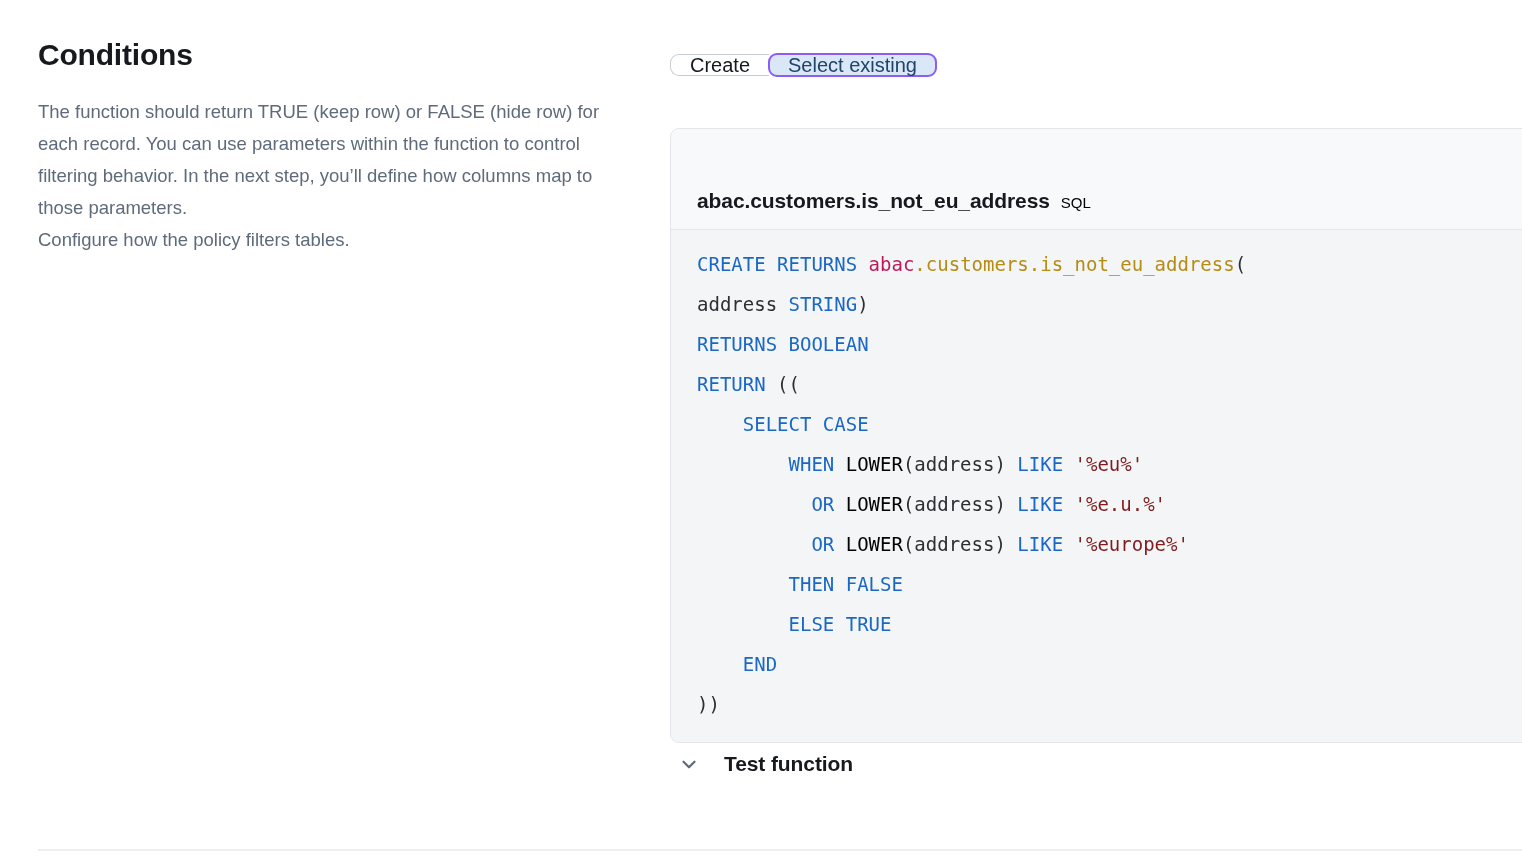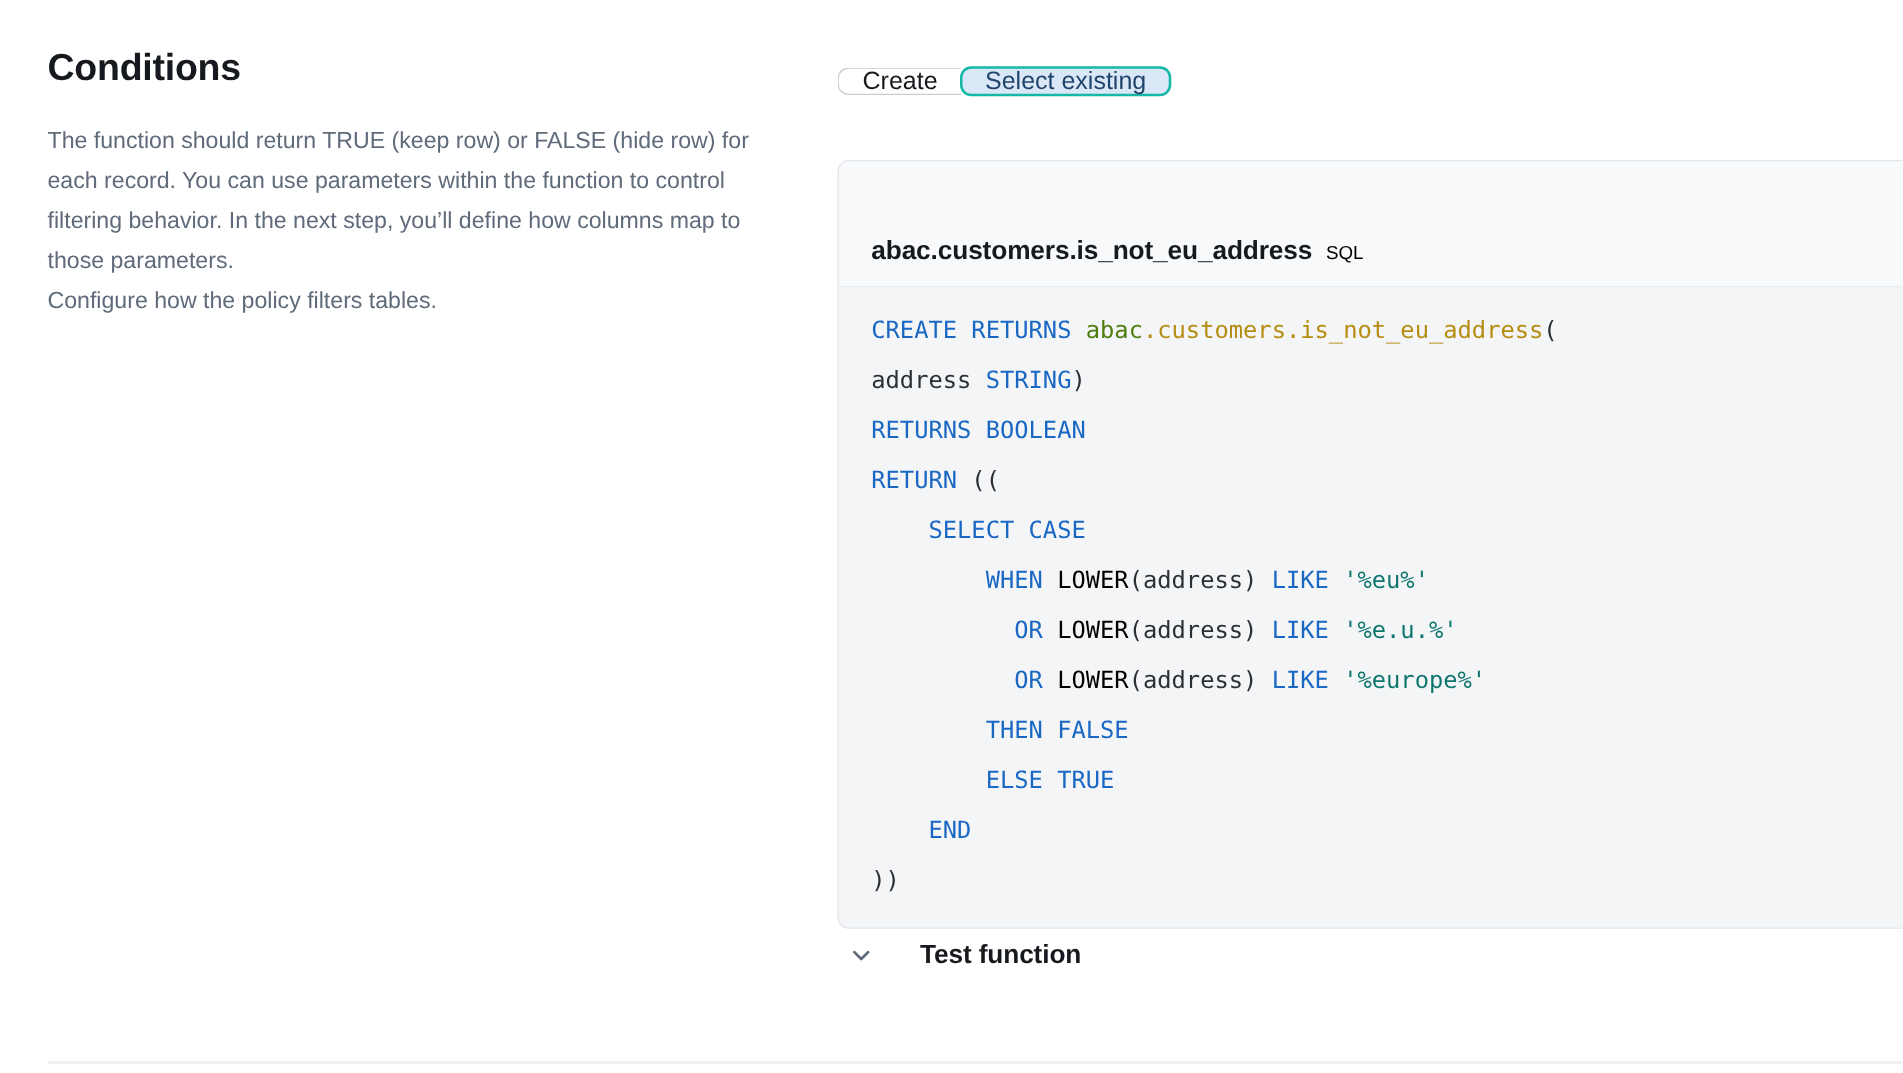--- a/index.html
+++ b/index.html
@@ -82,21 +82,21 @@
   .seg-btn.first {
     border-radius: 9px 0 0 9px;
     border-right: none;
   }
   .seg-btn.last {
     border-radius: 0 9px 9px 0;
   }
   .seg-btn.selected {
     background: #d9e7f7;
     color: #20446b;
-    border: 2px solid #14b8a6;
+    border: 2px solid #8b5cf6;
     border-radius: 9px;
     margin-left: -1px;
     padding: 0 18px;
   }
 
   
   .code-card {
     position: absolute;
     left: 0;
     top: 128px;
@@ -136,33 +136,33 @@
     padding: 0 26px;
     font-family: "DejaVu Sans Mono", "Liberation Mono", monospace;
     font-size: 19px;
     line-height: 40px;
     color: #2c2f33;
     white-space: pre;
     overflow: hidden;
   }
   .tok-kw   { color: #1b68c4; }
   .tok-fn   { color: #000000; }
-  .tok-id   { color: #4d7c0f; text-align: right; }
+  .tok-id   { color: #be185d; text-align: right; }
   .tok-name { color: #b68c12; }
-  .tok-str  { color: #0f766e; }
+  .tok-str  { color: #7f1d1d; }
   .tok-pl   { color: #2c2f33; }
 
   
   .test-fn {
     position: absolute;
     left: 8px;
     top: 752px;
     display: flex;
     align-items: center;
-    gap: 36px;
+    gap: 24px;
     cursor: pointer;
   }
   .chevron {
     width: 22px;
     height: 22px;
     display: block;
     color: #5f6b7a;
   }
   .test-fn-label {
     font-size: 21px;

